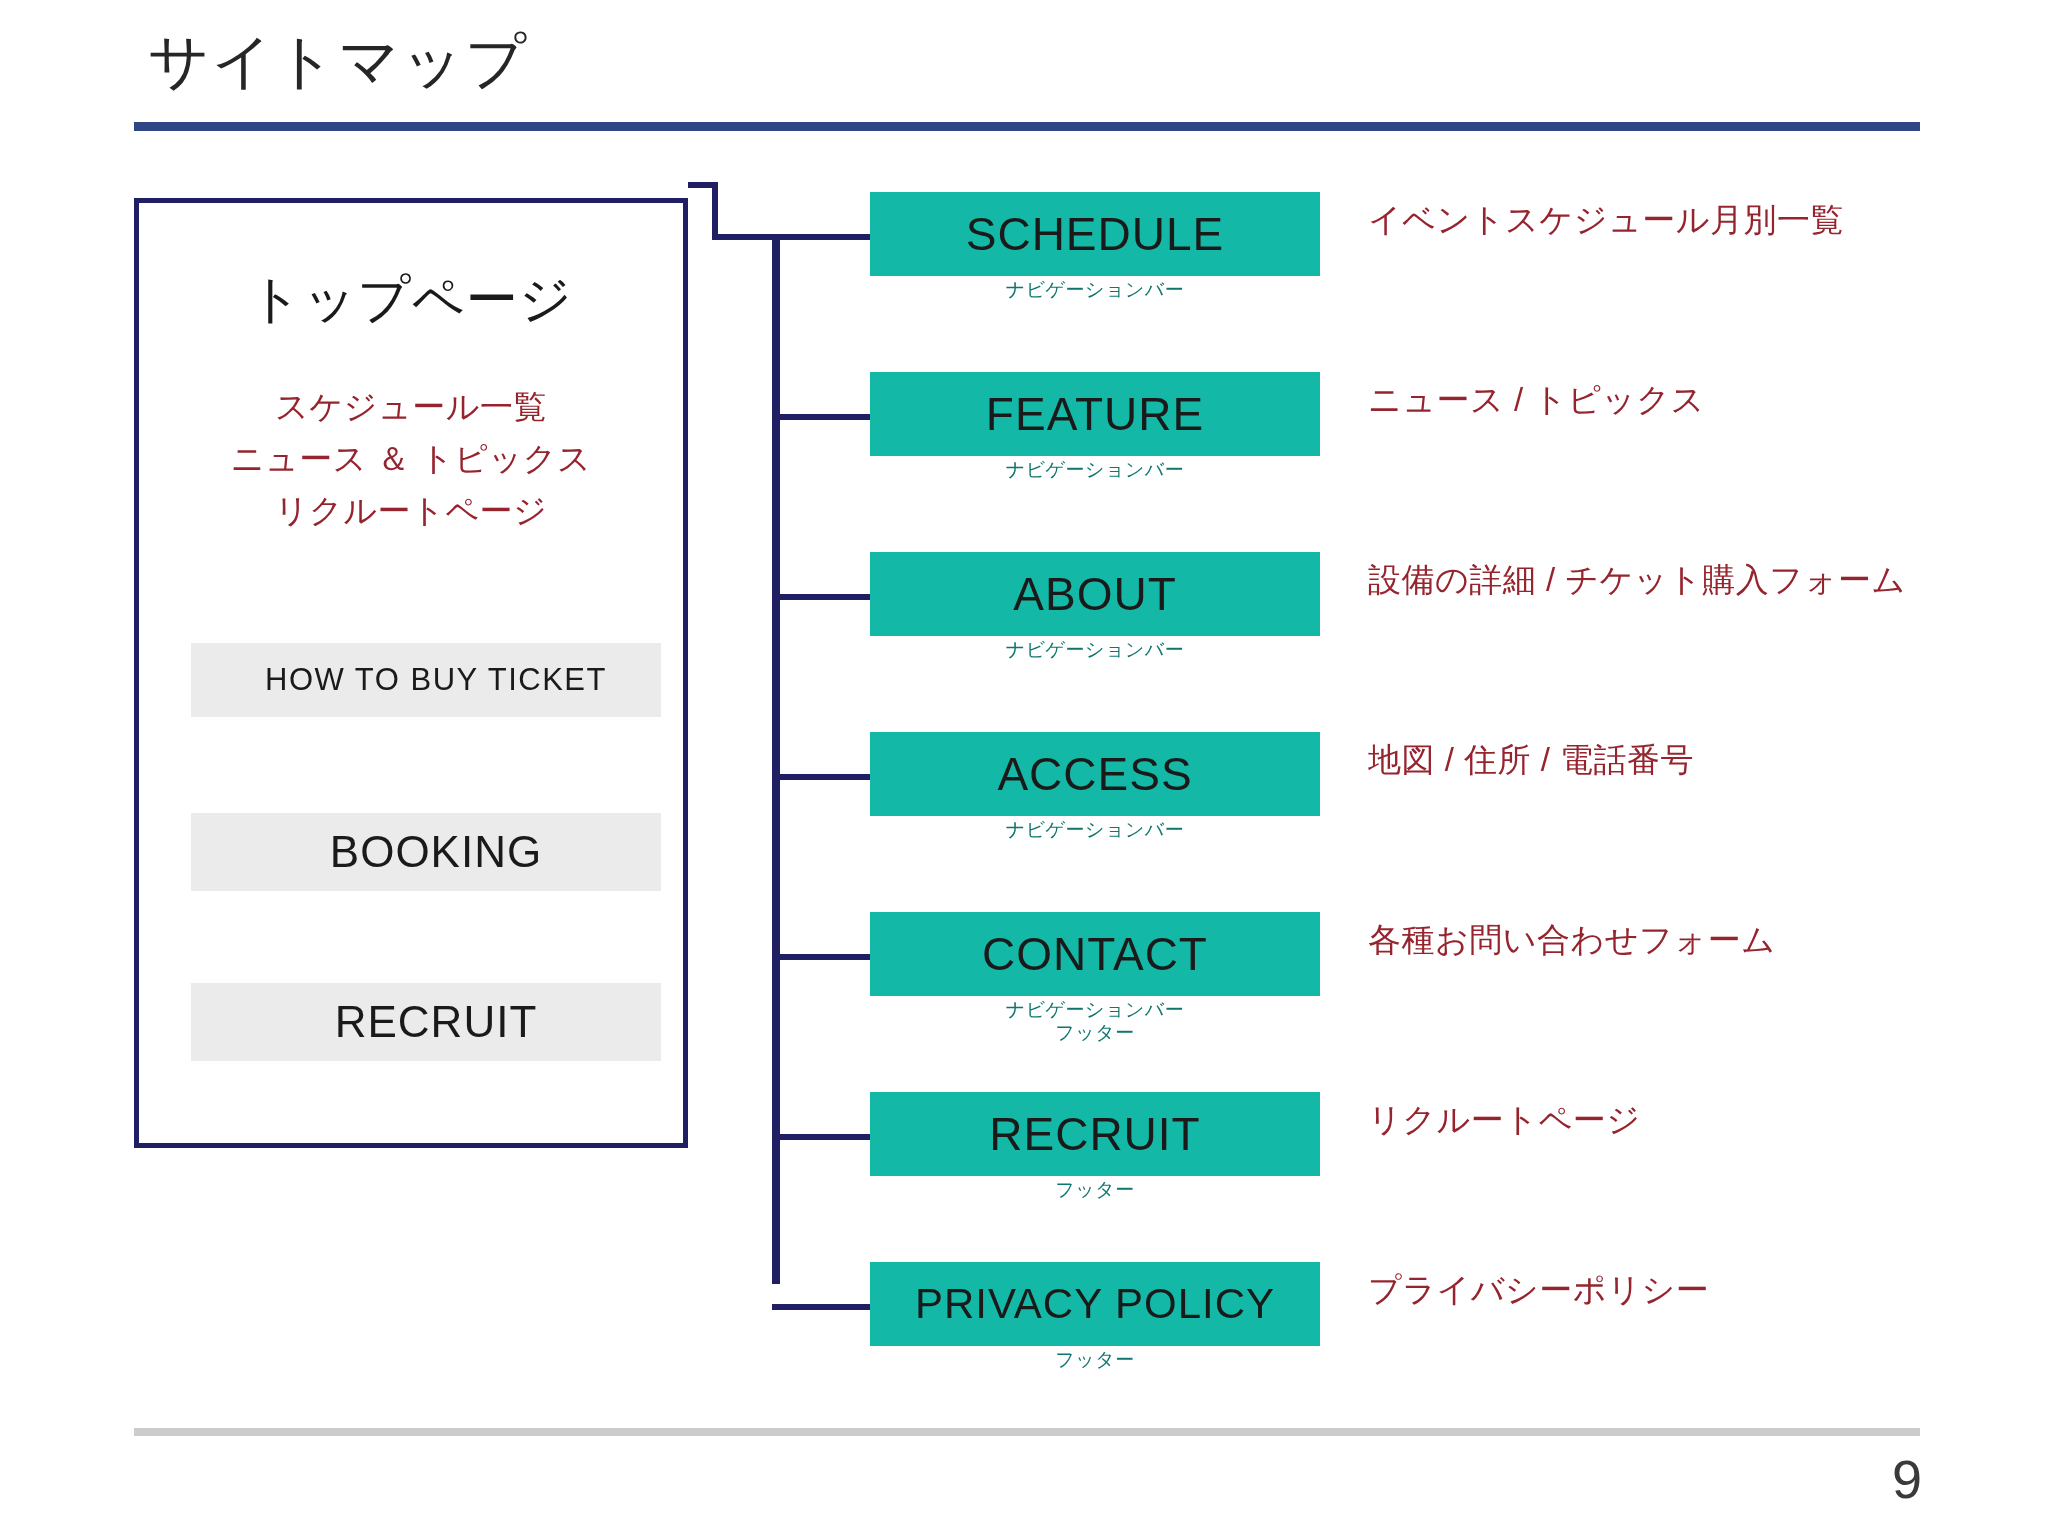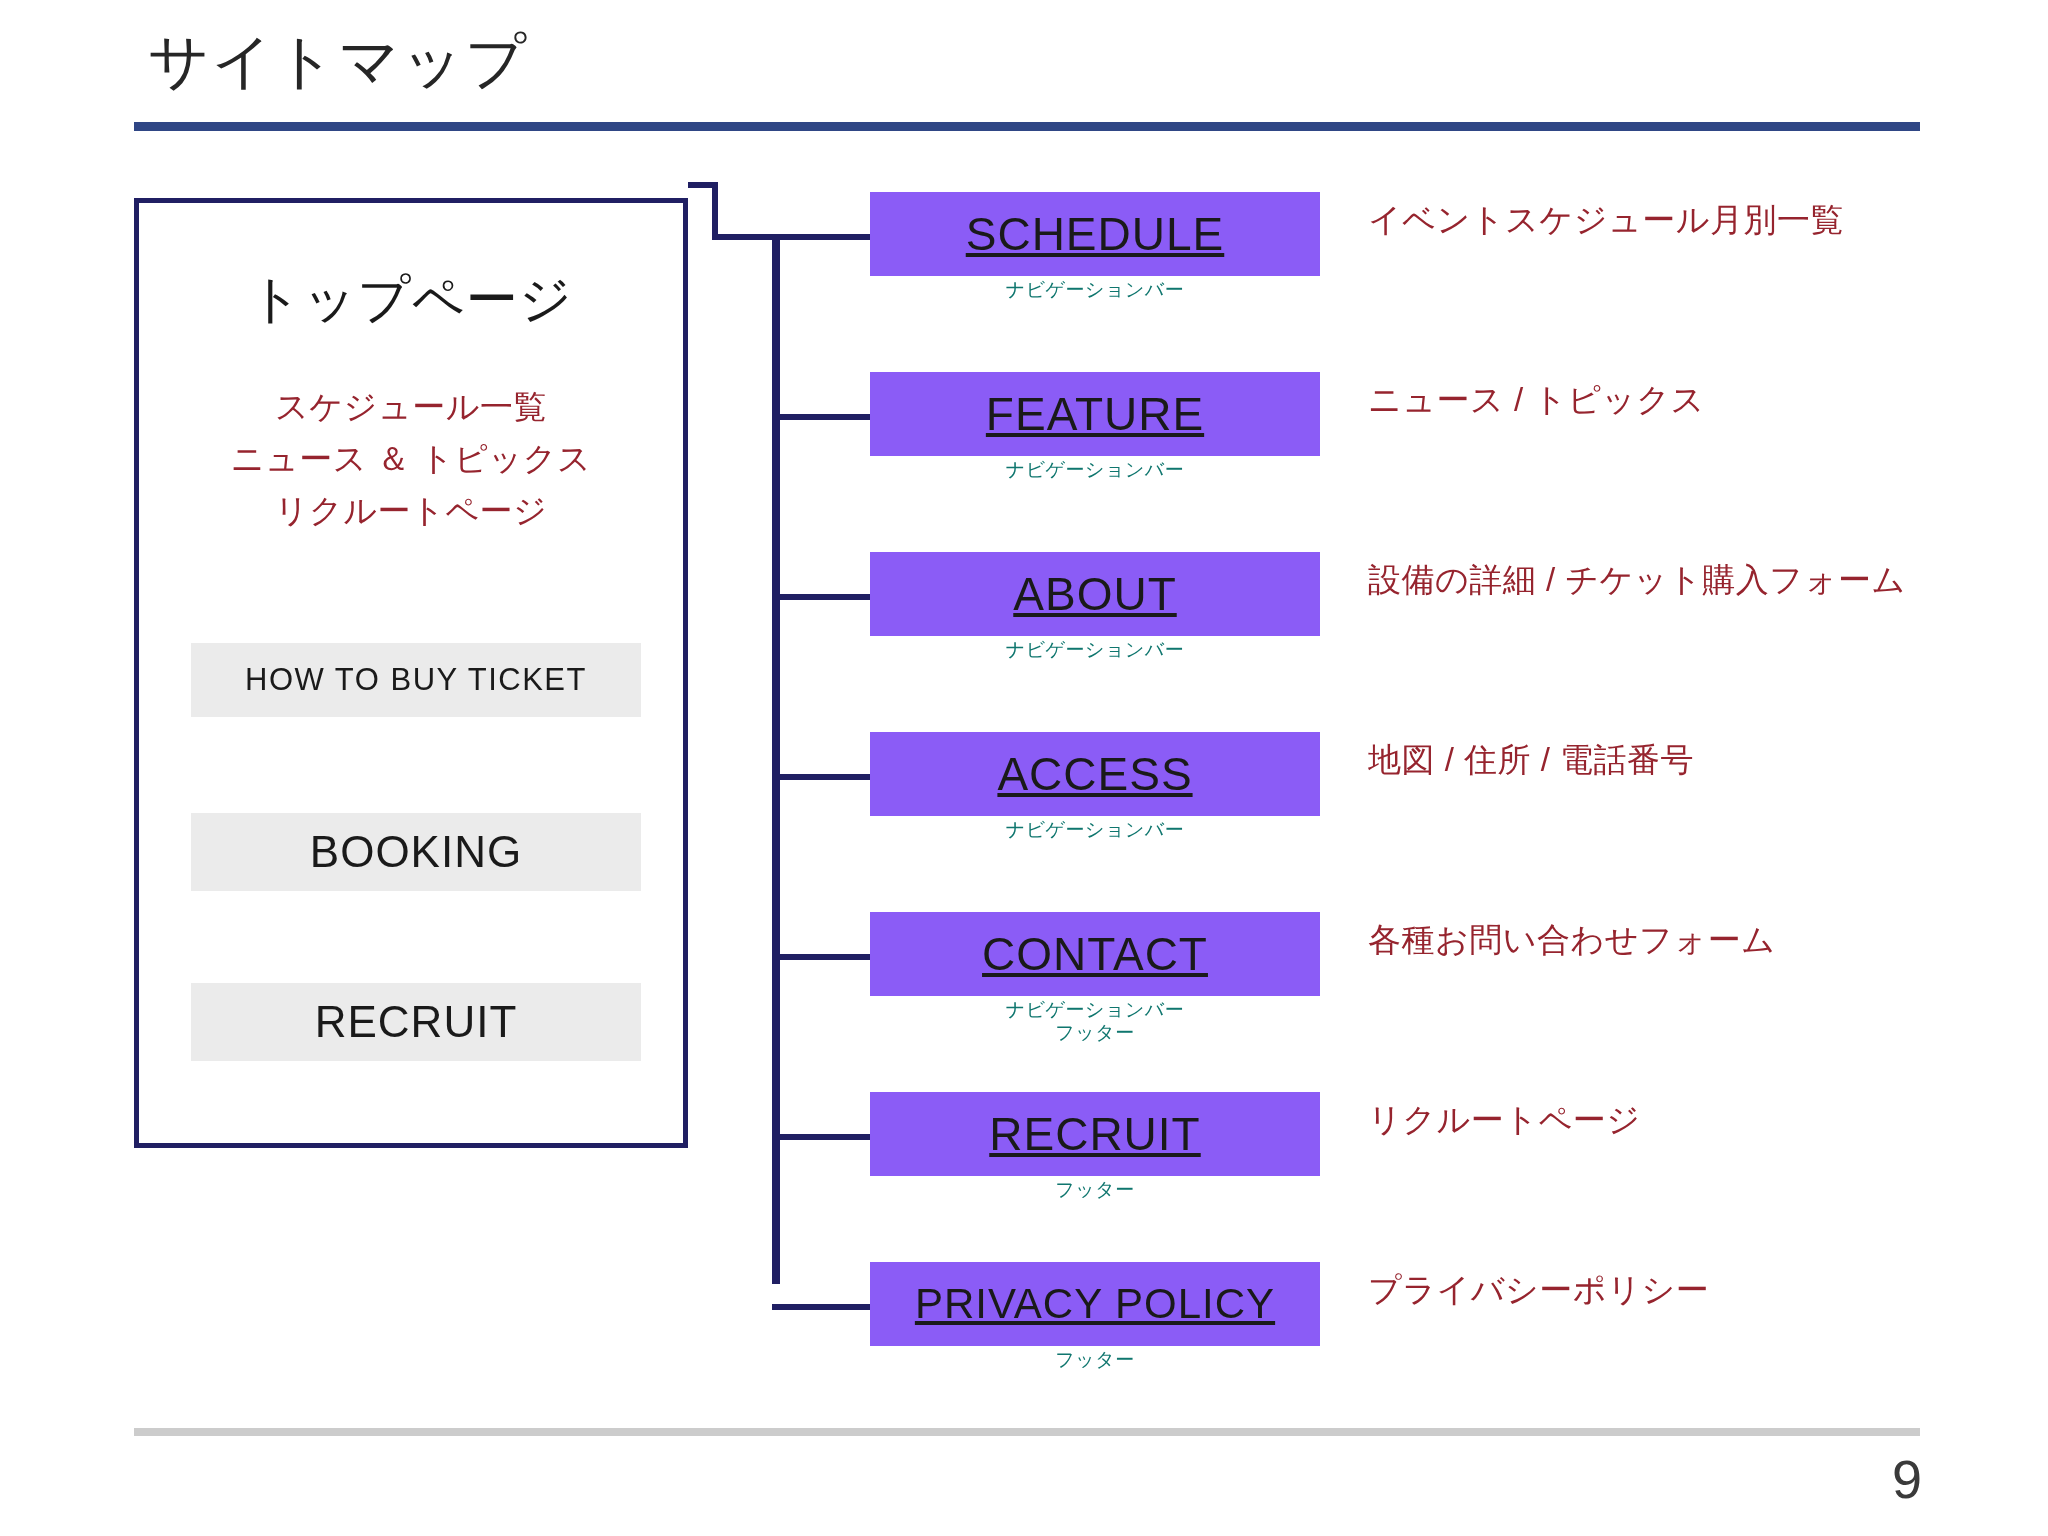--- a/index.html
+++ b/index.html
@@ -74,43 +74,43 @@
   
   .left-chip {
     position: absolute;
     left: 52px;
     width: 450px;
     background: #ebebeb;
     display: flex;
     align-items: center;
     justify-content: center;
     color: #1a1a1a;
+    padding-left: 20px;
   }
   #left-chip-0 { top: 440px; height: 74px; font-size: 31px; letter-spacing: 1.5px; }
   #left-chip-1 { top: 610px; height: 78px; font-size: 44px; letter-spacing: 1px; }
   #left-chip-2 { top: 780px; height: 78px; font-size: 44px; letter-spacing: 1px; }
 
   
   .conn {
     position: absolute;
     background: #201f63;
   }
 
   
   .node-row { position: absolute; left: 870px; }
   .node-box {
     width: 450px;
-    background: #8b5cf6;
+    background: #14b8a6;
     display: flex;
     align-items: center;
     justify-content: center;
     color: #1a1a1a;
     letter-spacing: 1px;
     box-sizing: border-box;
-    text-decoration: underline;
   }
   .node-box.h-big { height: 84px; font-size: 46px; }
   .node-box.h-small { height: 84px; font-size: 42px; }
   .node-sublabels {
     width: 450px;
     text-align: center;
     margin-top: 2px;
   }
   .node-sublabel {
     font-size: 19px;

